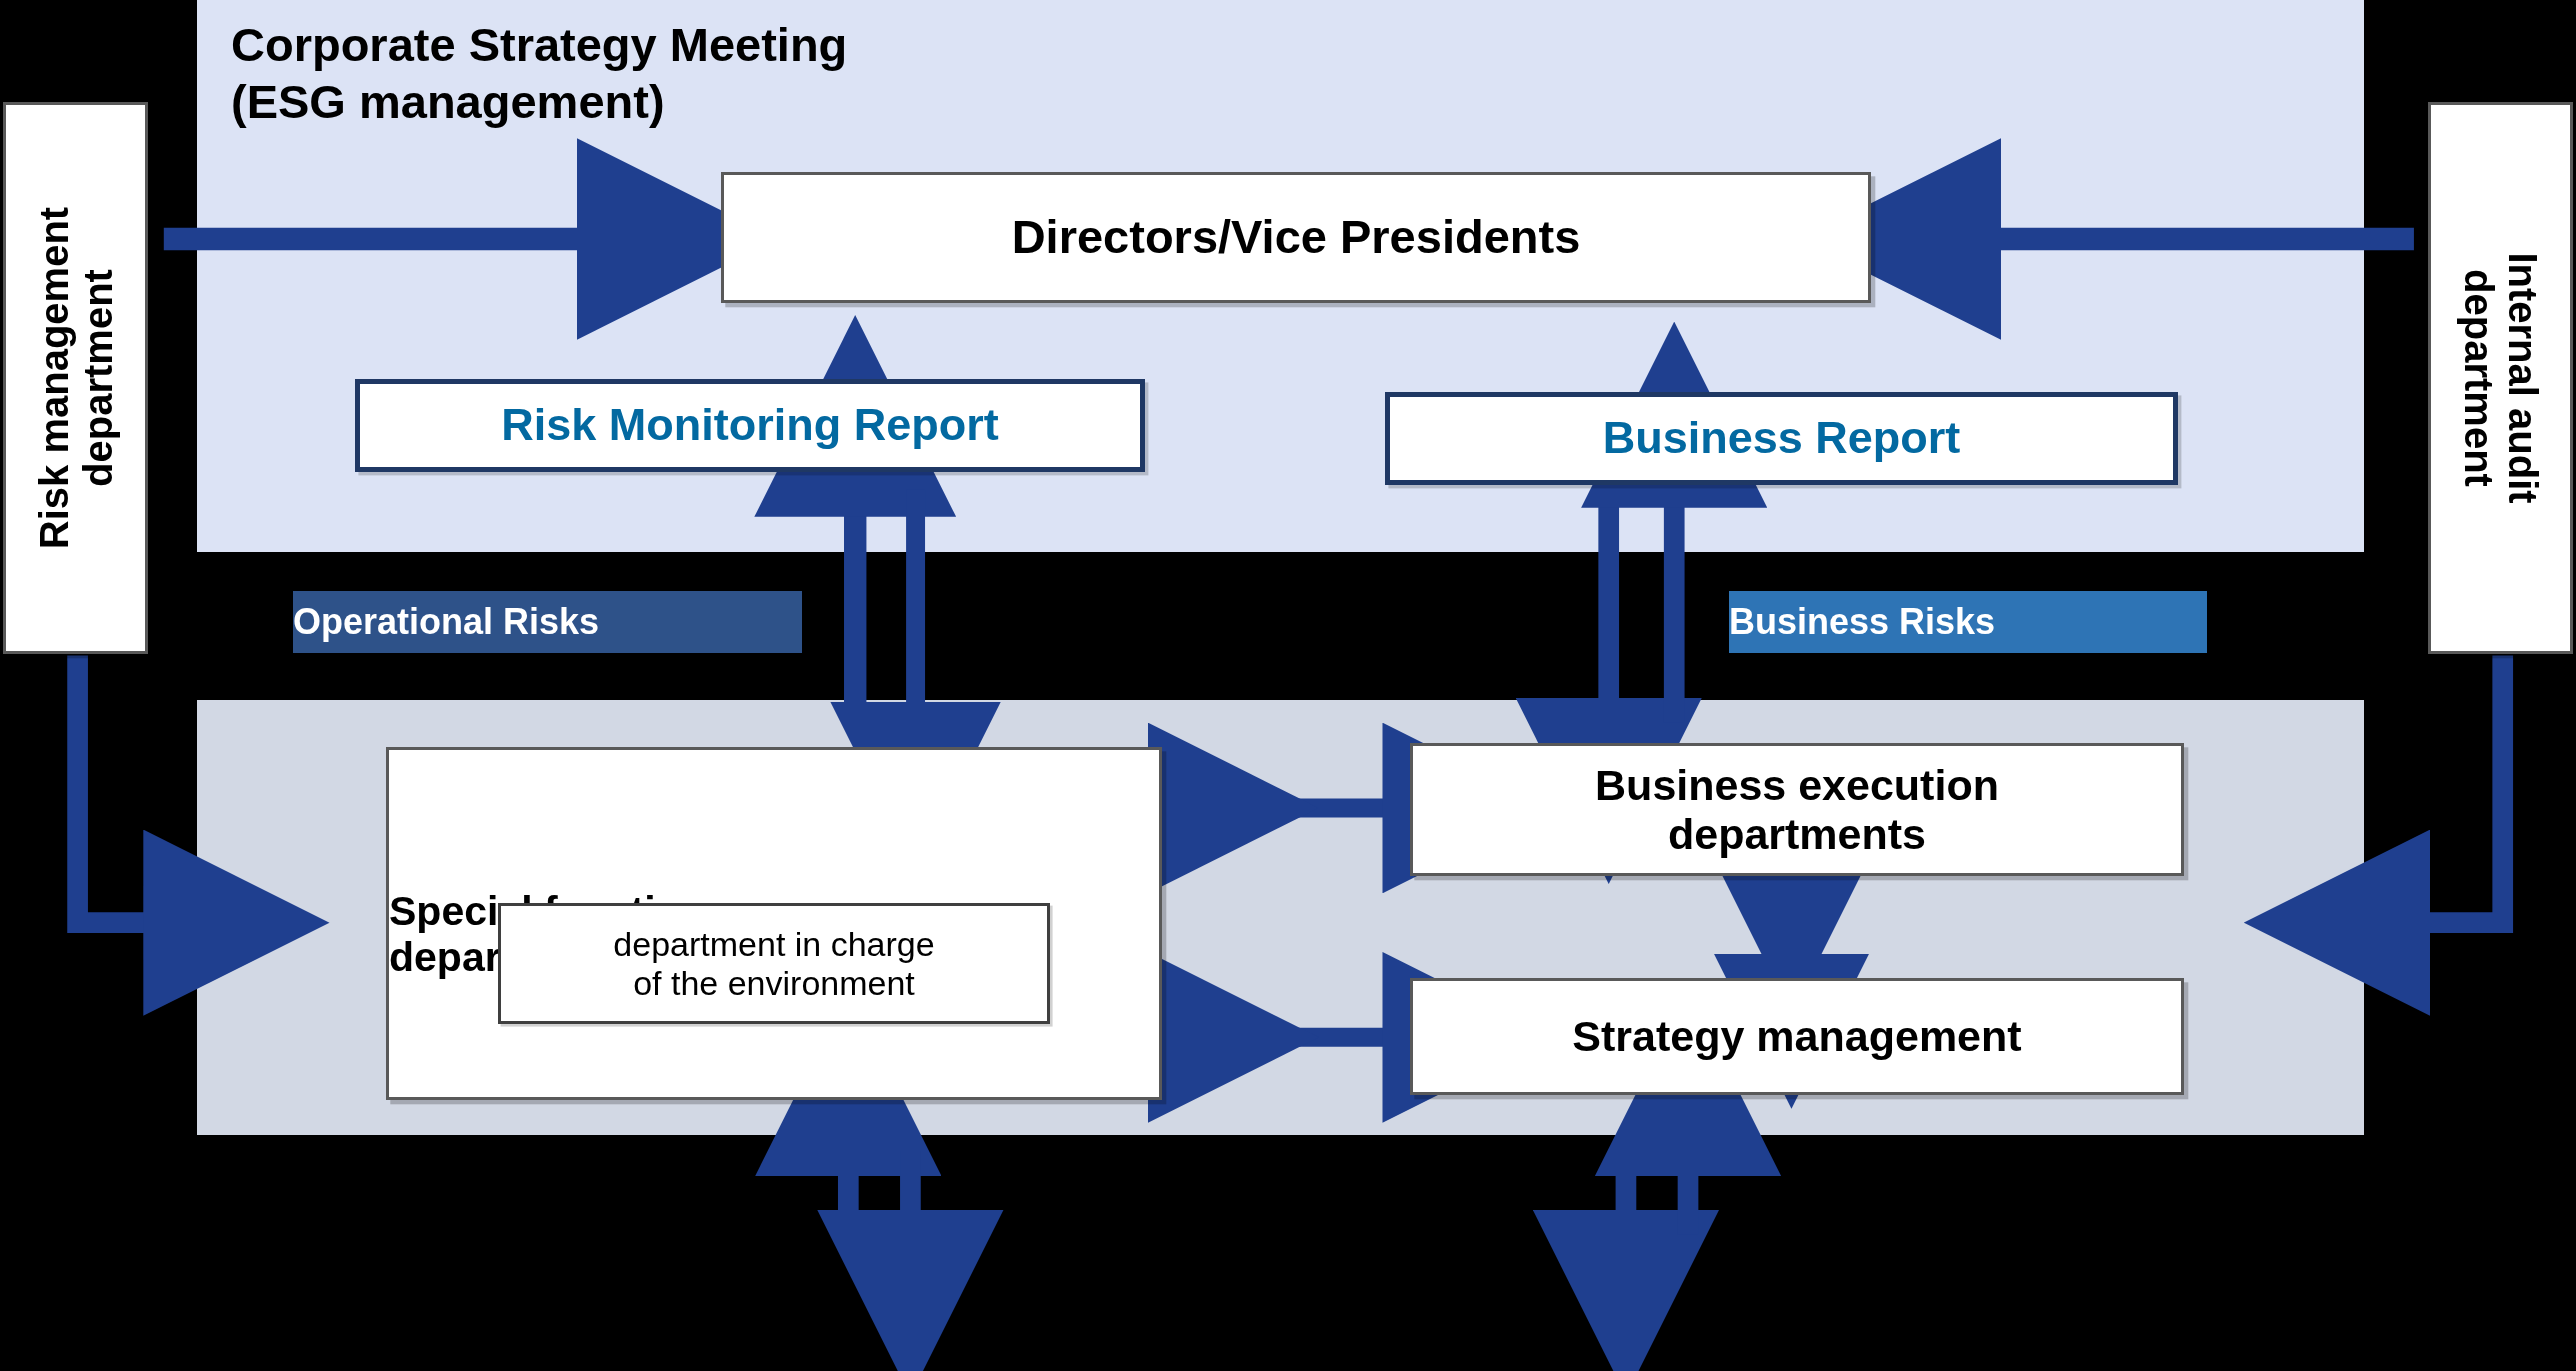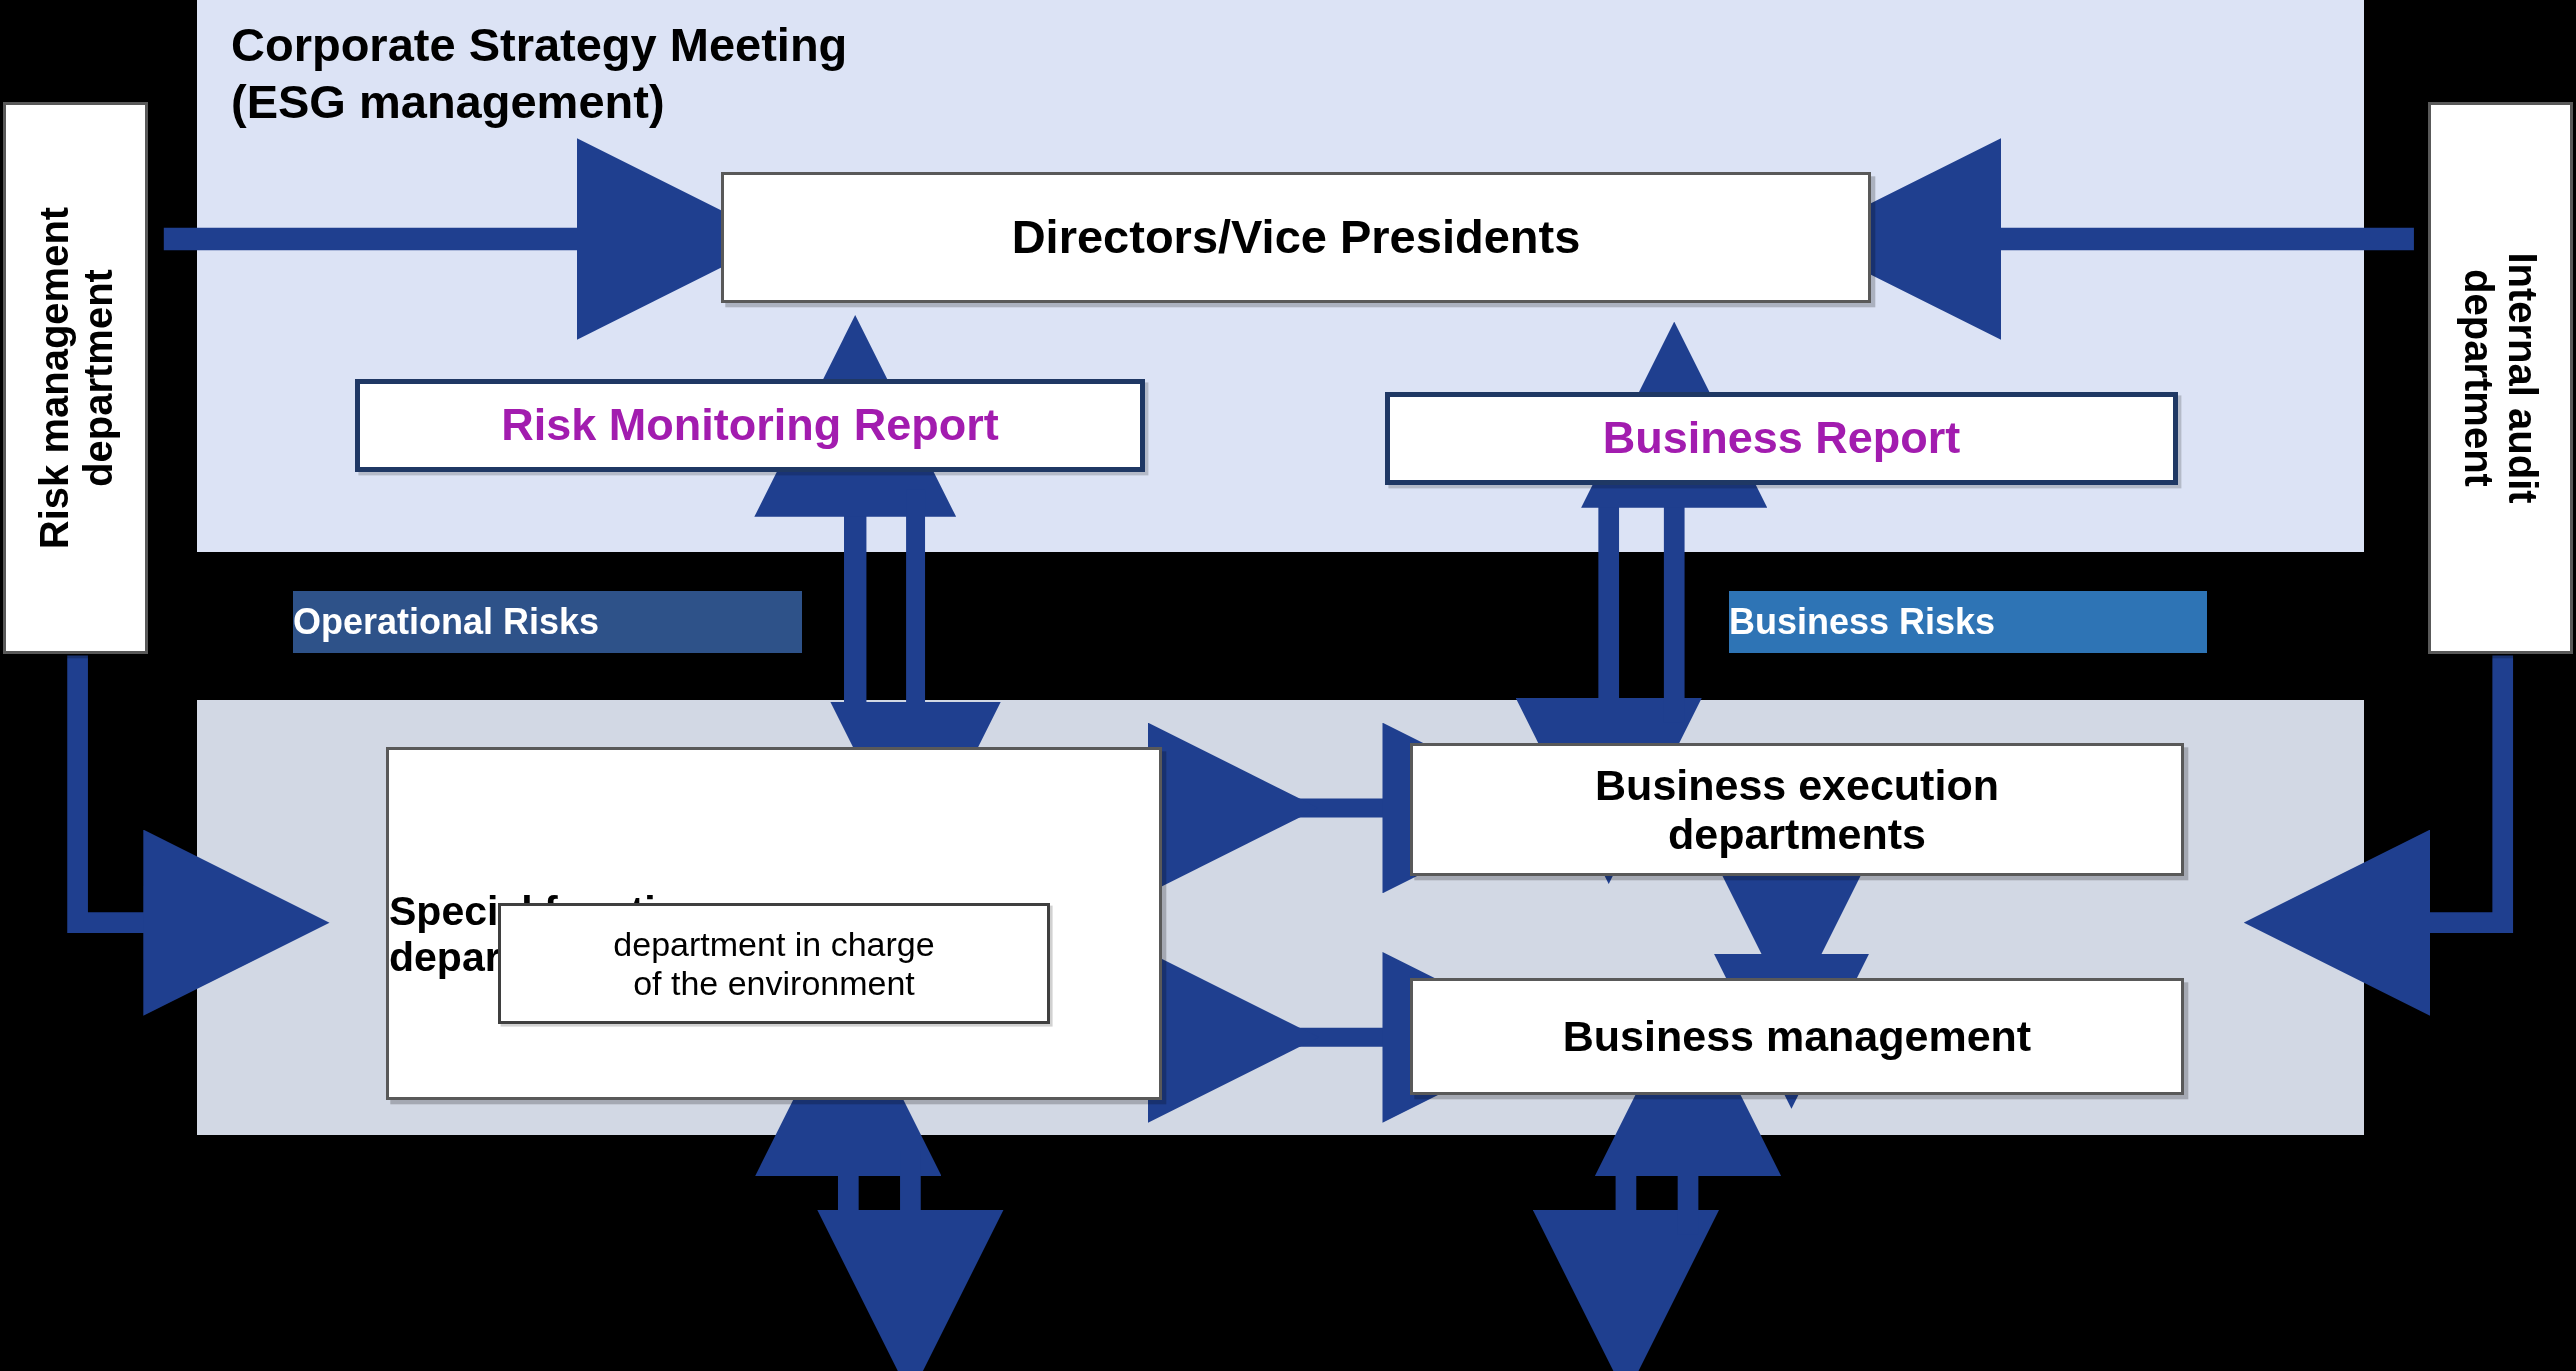--- a/index.html
+++ b/index.html
@@ -49,21 +49,21 @@
     align-items: center;
     justify-content: center;
     text-align: center;
     color: #000000;
     font-weight: bold;
     line-height: 1.12;
     box-shadow: 4.3px 4.3px 0 rgba(0,0,0,0.22);
   }
   .node.report {
     border: 5.2px solid #1f3864;
-    color: #a21caf;
+    color: #0369a1;
     box-shadow: 3.4px 3.4px 0 rgba(0,0,0,0.18);
   }
   .node.plain-inner {
     border: 3.4px solid #3f3f3f;
     font-weight: normal;
     box-shadow: 2.6px 2.6px 0 rgba(0,0,0,0.18);
   }
 
   
   .side-label {
@@ -244,21 +244,21 @@
     <div>department in charge</div>
     <div>of the environment</div>
   </div>
 
   <div class="node" id="biz-exec" style="left:1410px; top:743px; width:774px; height:133px; flex-direction:column;">
     <div>Business execution</div>
     <div>departments</div>
   </div>
 
   <div class="node" id="regional" style="left:1410px; top:978px; width:774px; height:117px;">
-    <span>Business management</span>
+    <span>Strategy management</span>
   </div>
 
 
   <div class="side-label" id="risk-dept" style="left:3.4px; top:102px; width:145px; height:552px;">
     <div class="vtext">
       <div>Risk management</div>
       <div>department</div>
     </div>
   </div>
 

